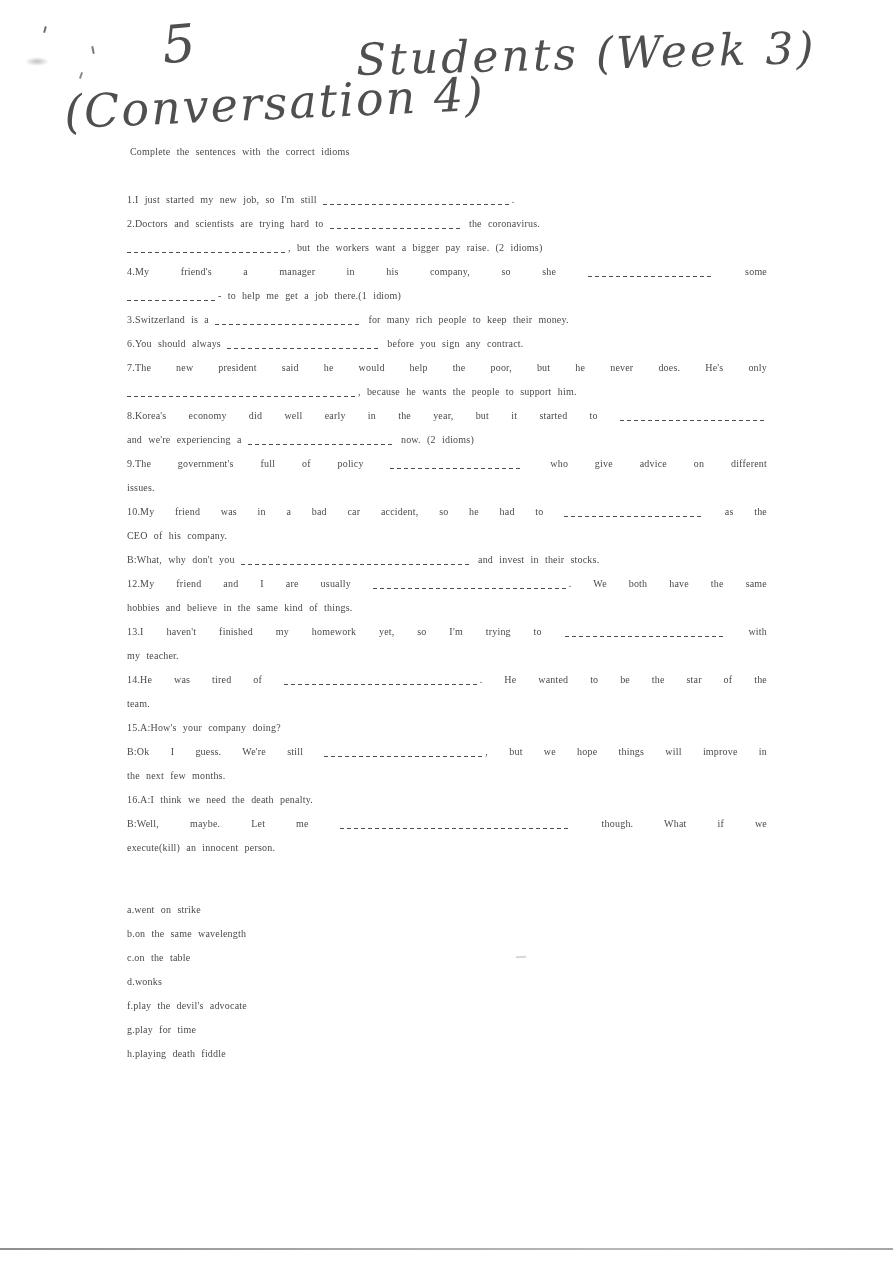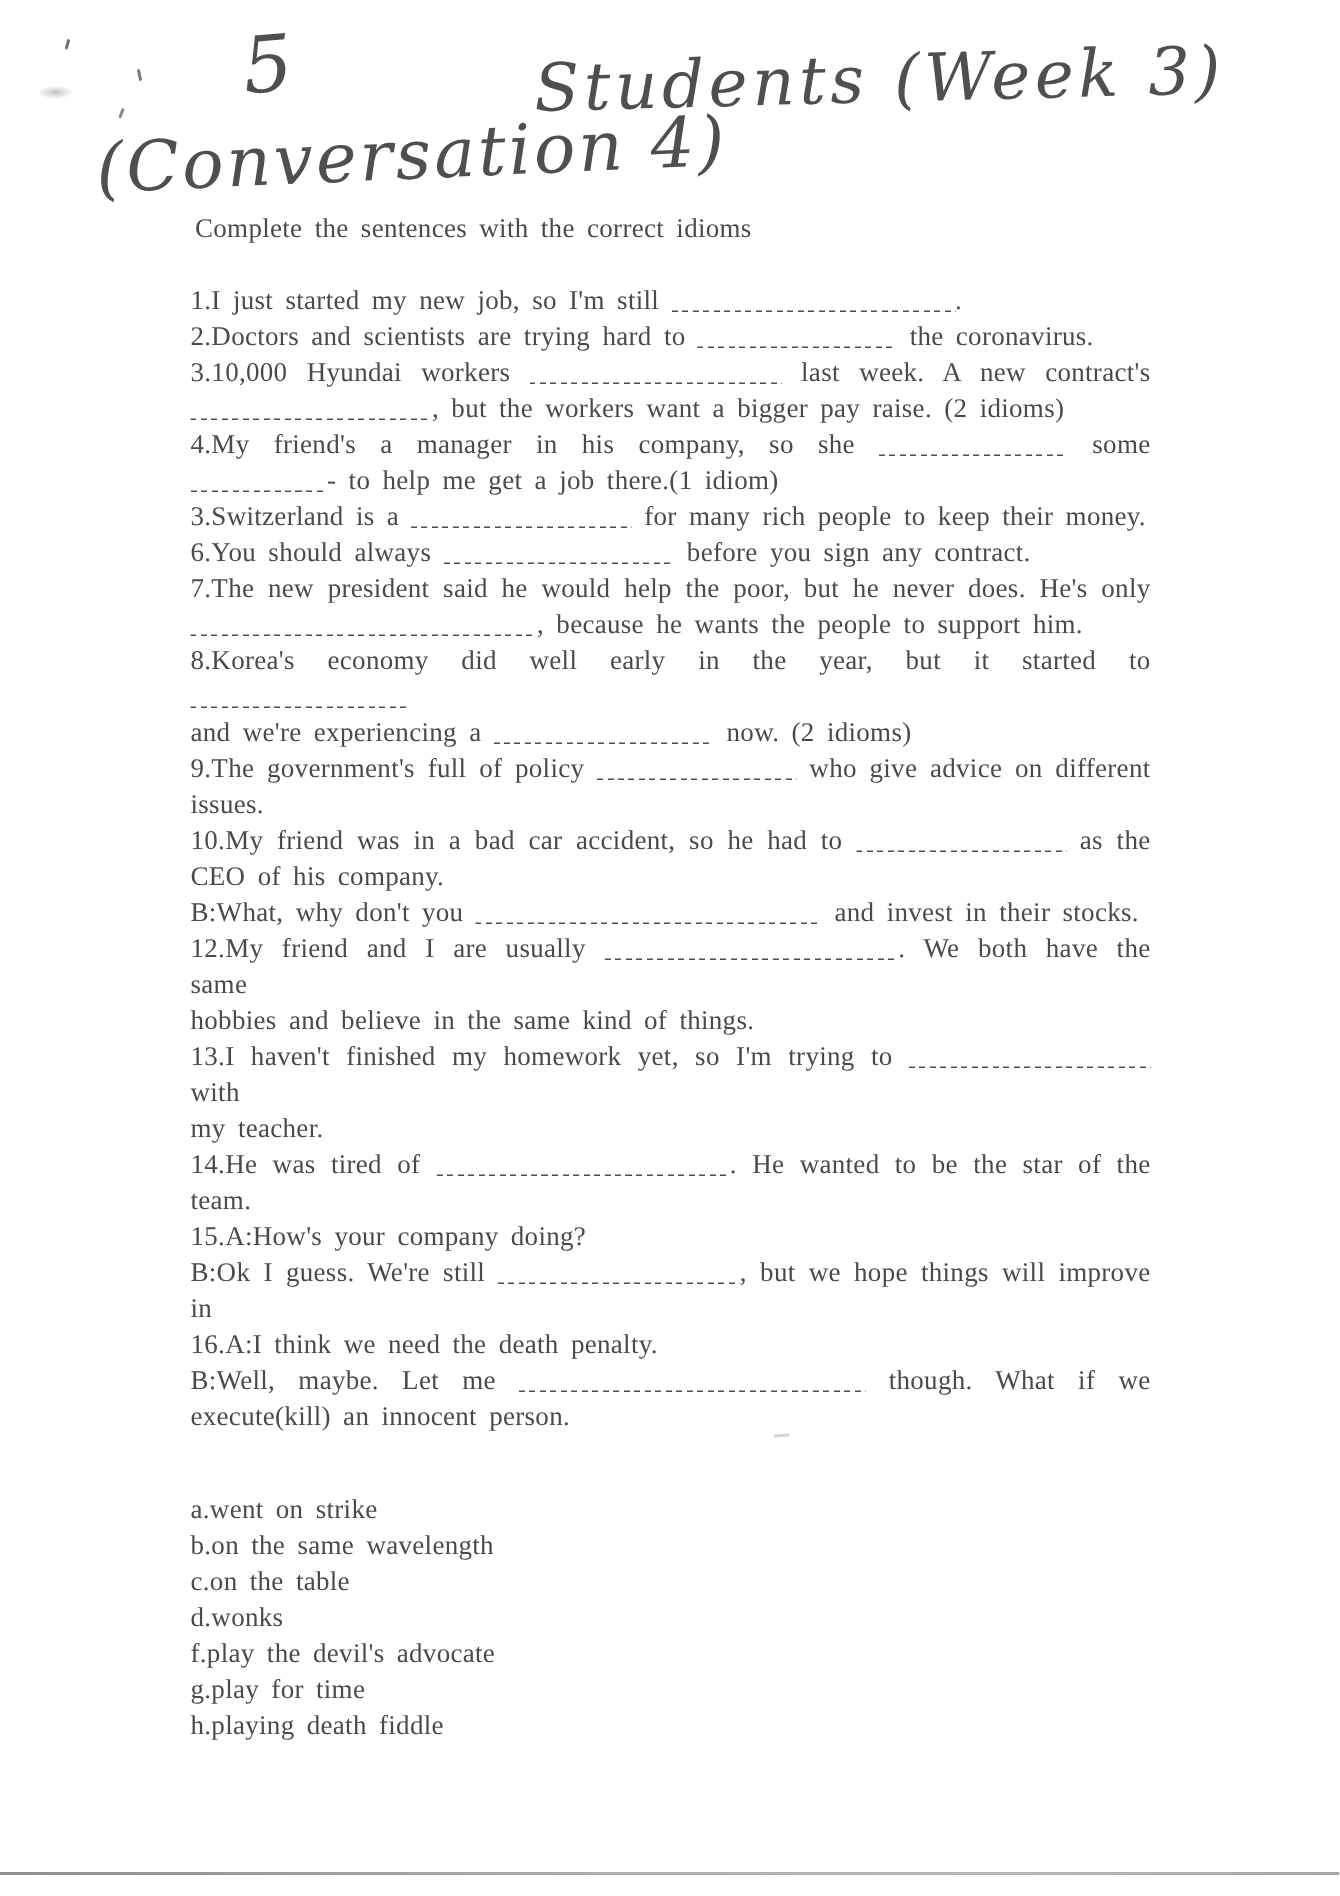--- a/index.html
+++ b/index.html
@@ -6,21 +6,21 @@
   .page{position:relative;width:893px;height:1264px;background:#ffffff;overflow:hidden;
         font-family:"Liberation Serif","DejaVu Serif",serif;color:#4a4a4a;}
 
   
   .hw{position:absolute;font-family:"DejaVu Serif",serif;font-style:italic;color:#4f4f4f;white-space:nowrap;}
   .hw-number{left:162px;top:14px;font-size:52px;transform:rotate(-5deg);}
   .hw-title{left:356px;top:28px;font-size:44px;letter-spacing:3px;transform:rotate(-1.5deg);}
   .hw-subtitle{left:64px;top:76px;font-size:46px;letter-spacing:2px;transform:rotate(-2.5deg);}
 
   
-  .content{position:absolute;left:127px;top:140px;width:640px;font-size:18px;line-height:24px;
+  .content{position:absolute;left:127px;top:140px;width:640px;font-size:10px;line-height:24px;
            word-spacing:3.5px;letter-spacing:0.2px;}
   .instructions{margin:0 0 24px 3px;}
   .line{min-height:24px;}
   .jl{text-align:justify;text-align-last:justify;}
   .blank{display:inline-block;height:10px;vertical-align:-2px;
          background:repeating-linear-gradient(to right,#4d4d4d 0 4px,transparent 4px 7px) left bottom/100% 1.5px no-repeat;}
   #answers{margin-top:38px;}
   #answers .line{min-height:24px;}
 
   
@@ -48,21 +48,20 @@
   <div class="artifact m3"></div>
   <div class="artifact pen-mark m4"></div>
   <div class="artifact speck"></div>
   <div class="artifact scan-line"></div>
 
   <div class="content">
     <div class="instructions">Complete the sentences with the correct idioms</div>
     <div id="items">
         <div class="line"><span>1.I just started my new job, so I'm still </span><span class="blank" style="width: 189px;"></span><span>.</span></div>
         <div class="line"><span>2.Doctors and scientists are trying hard to </span><span class="blank" style="width: 133px;"></span><span> the coronavirus.</span></div>
-        <div class="line jl"><span>3.10,000 Hyundai workers </span><span class="blank" style="width: 168px;"></span><span> last week. A new contract's</span></div>
         <div class="line"><span class="blank" style="width: 161px;"></span><span>, but the workers want a bigger pay raise. (2 idioms)</span></div>
         <div class="line jl"><span>4.My friend's a manager in his company, so she </span><span class="blank" style="width: 126px;"></span><span> some</span></div>
         <div class="line"><span class="blank" style="width: 91px;"></span><span>- to help me get a job there.(1 idiom)</span></div>
         <div class="line"><span>3.Switzerland is a </span><span class="blank" style="width: 147px;"></span><span> for many rich people to keep their money.</span></div>
         <div class="line"><span>6.You should always </span><span class="blank" style="width: 154px;"></span><span> before you sign any contract.</span></div>
         <div class="line jl"><span>7.The new president said he would help the poor, but he never does. He's only</span></div>
         <div class="line"><span class="blank" style="width: 231px;"></span><span>, because he wants the people to support him.</span></div>
         <div class="line jl"><span>8.Korea's economy did well early in the year, but it started to </span><span class="blank" style="width: 147px;"></span></div>
         <div class="line"><span>and we're experiencing a </span><span class="blank" style="width: 147px;"></span><span> now. (2 idioms)</span></div>
         <div class="line jl"><span>9.The government's full of policy </span><span class="blank" style="width: 133px;"></span><span> who give advice on different</span></div>
@@ -71,20 +70,21 @@
         <div class="line"><span>CEO of his company.</span></div>
         <div class="line"><span>B:What, why don't you </span><span class="blank" style="width: 231px;"></span><span> and invest in their stocks.</span></div>
         <div class="line jl"><span>12.My friend and I are usually </span><span class="blank" style="width: 196px;"></span><span>. We both have the same</span></div>
         <div class="line"><span>hobbies and believe in the same kind of things.</span></div>
         <div class="line jl"><span>13.I haven't finished my homework yet, so I'm trying to </span><span class="blank" style="width: 161px;"></span><span> with</span></div>
         <div class="line"><span>my teacher.</span></div>
         <div class="line jl"><span>14.He was tired of </span><span class="blank" style="width: 196px;"></span><span>. He wanted to be the star of the</span></div>
         <div class="line"><span>team.</span></div>
         <div class="line"><span>15.A:How's your company doing?</span></div>
         <div class="line jl"><span>B:Ok I guess. We're still </span><span class="blank" style="width: 161px;"></span><span>, but we hope things will improve in</span></div>
+        <div class="line"><span>the next few months.</span></div>
         <div class="line"><span>16.A:I think we need the death penalty.</span></div>
         <div class="line jl"><span>B:Well, maybe. Let me </span><span class="blank" style="width: 231px;"></span><span> though. What if we</span></div>
         <div class="line"><span>execute(kill) an innocent person.</span></div>
       </div>
     <div id="answers">
         <div class="line">a.went on strike</div>
         <div class="line">b.on the same wavelength</div>
         <div class="line">c.on the table</div>
         <div class="line">d.wonks</div>
         <div class="line">f.play the devil's advocate</div>

